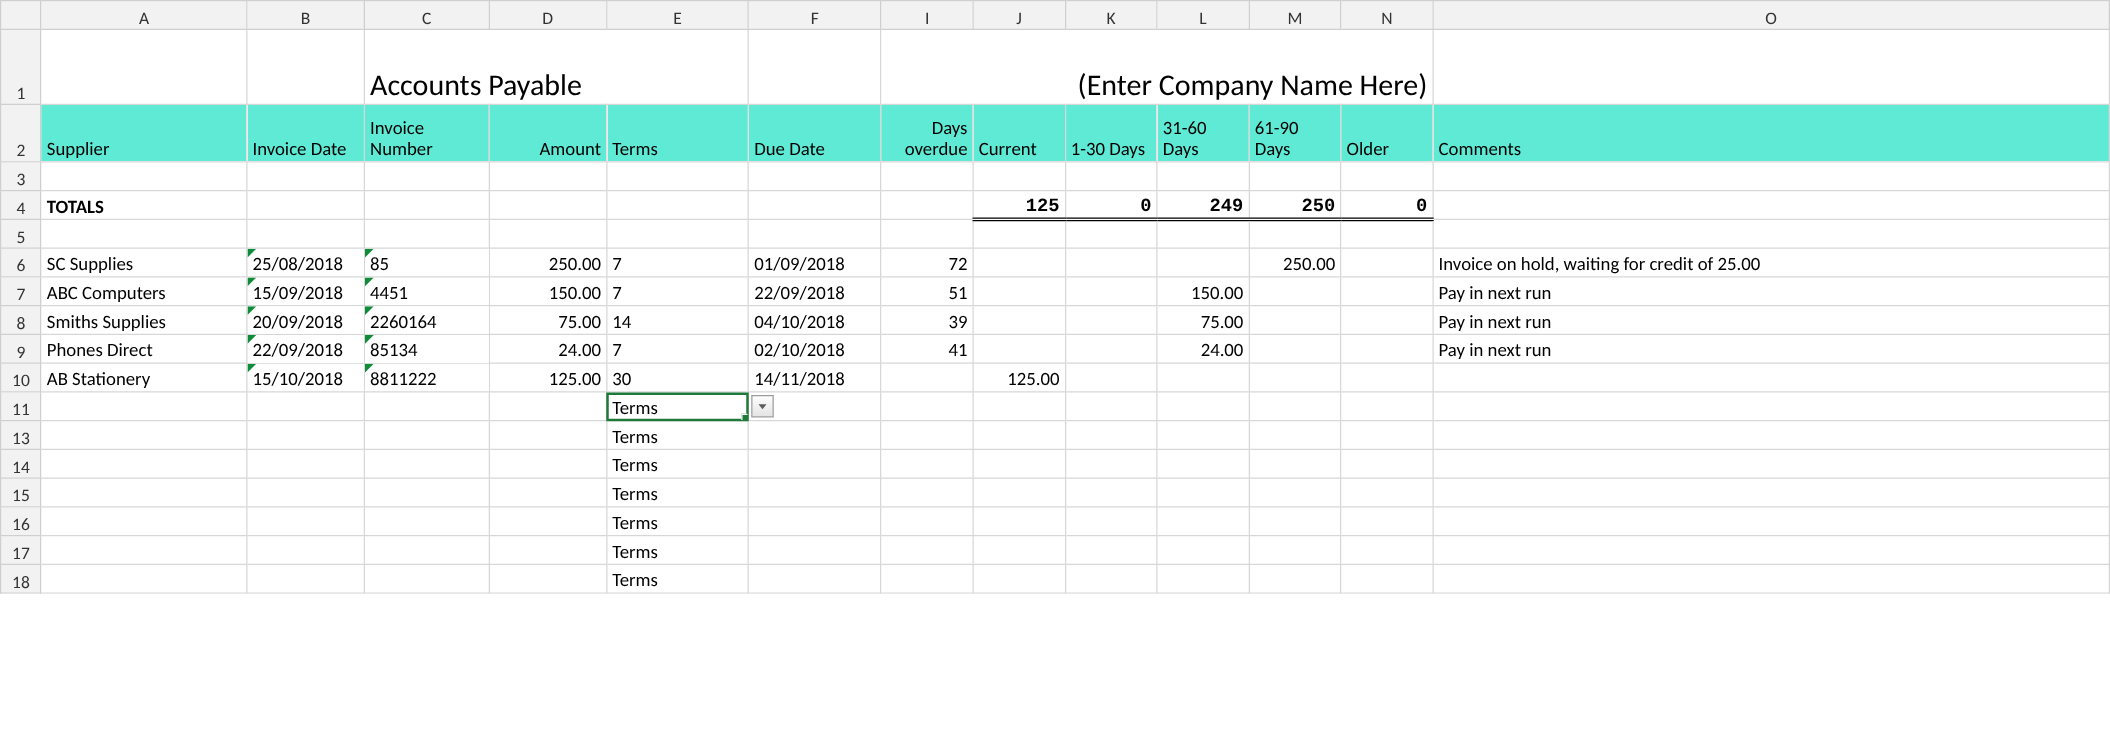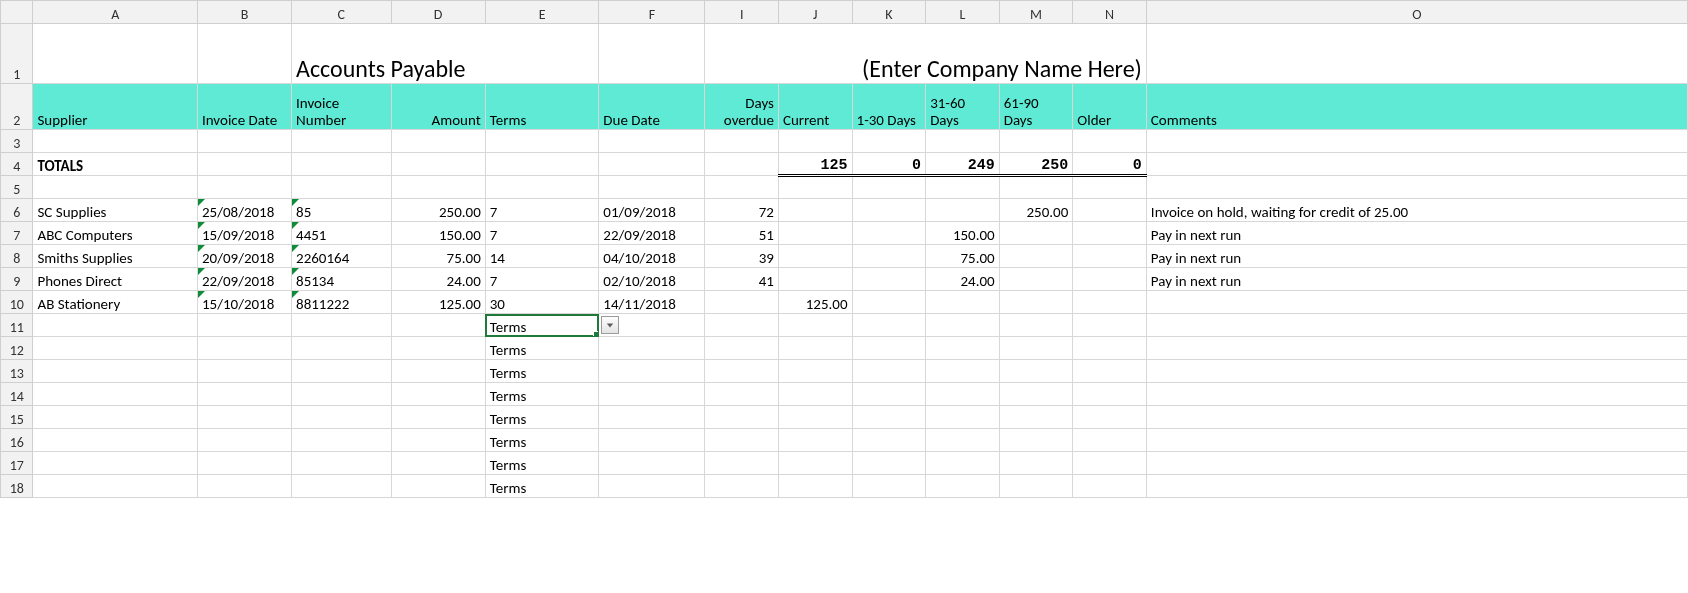--- a/index.html
+++ b/index.html
@@ -336,36 +336,20 @@
           <td class="cell"></td>
           <td class="cell"></td>
           <td class="cell"></td>
           <td class="cell"></td>
           <td class="cell"></td>
           <td class="cell"></td>
           <td class="cell"></td>
           <td class="cell"></td>
         </tr>
         <tr>
-          <th class="">12</th>
-          <td class="cell"></td>
-          <td class="cell"></td>
-          <td class="cell"></td>
-          <td class="cell"></td>
-          <td class="cell">Terms</td>
-          <td class="cell"></td>
-          <td class="cell"></td>
-          <td class="cell"></td>
-          <td class="cell"></td>
-          <td class="cell"></td>
-          <td class="cell"></td>
-          <td class="cell"></td>
-          <td class="cell"></td>
-        </tr>
-        <tr>
           <th class="">13</th>
           <td class="cell"></td>
           <td class="cell"></td>
           <td class="cell"></td>
           <td class="cell"></td>
           <td class="cell">Terms</td>
           <td class="cell"></td>
           <td class="cell"></td>
           <td class="cell"></td>
           <td class="cell"></td>

